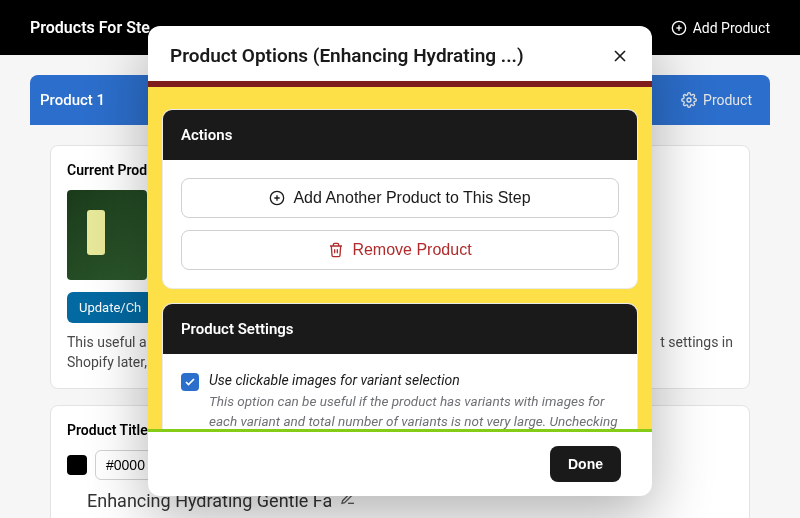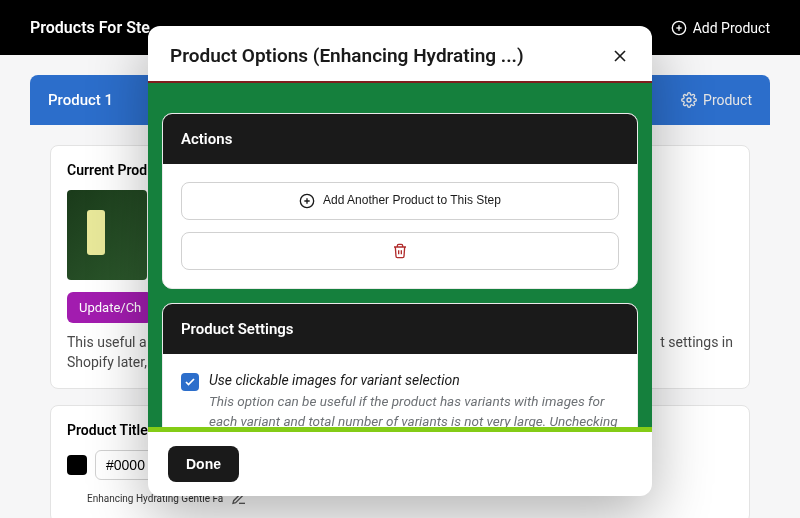--- a/index.html
+++ b/index.html
@@ -34,21 +34,21 @@
     .bg-tabs {
       margin: 20px 30px 0;
       display: flex;
       justify-content: space-between;
       align-items: center;
       background: #2c6ecb;
       border-radius: 8px 8px 0 0;
     }
     .bg-tab {
       color: #fff;
-      padding: 16px 18px;
+      padding: 16px 10px;
       font-size: 15px;
       font-weight: 500;
     }
     .bg-tab-right {
       display: flex;
       align-items: center;
       gap: 6px;
       color: #e5e5e5;
       padding: 16px 18px;
       font-size: 14px;
@@ -73,21 +73,21 @@
     .bg-thumb::after {
       content: '';
       position: absolute;
       left: 20px; top: 20px;
       width: 18px; height: 45px;
       background: #e8e89a;
       border-radius: 3px;
     }
     .bg-update-btn {
       display: inline-block;
-      background: #a21caf;
+      background: #0369a1;
       color: #fff;
       padding: 8px 12px;
       border-radius: 6px;
       font-size: 13px;
       margin-top: 12px;
     }
     .bg-note {
       font-size: 14px;
       color: #4a4a4a;
       margin-top: 10px;
@@ -106,23 +106,22 @@
     }
     .bg-title-input input {
       border: 1px solid #d1d1d1;
       border-radius: 6px;
       padding: 6px 10px;
       font-size: 14px;
       width: 80px;
     }
     .bg-product-name {
       display: flex;
-      align-items: center;
       gap: 8px;
-      font-size: 10px;
+      font-size: 18px;
       color: #333;
       margin-top: 10px;
       padding-left: 20px;
     }
     .bg-product-name svg { width: 16px; height: 16px; }
     
     
     .modal-overlay {
       position: absolute;
       inset: 0;
@@ -145,24 +144,24 @@
       justify-content: space-between;
       align-items: center;
       padding: 18px 22px 14px;
     }
     .modal-title { font-size: 19px; font-weight: 600; color: #1a1a1a; }
     .close-btn { cursor: pointer; display: flex; }
     .close-btn svg { width: 20px; height: 20px; }
     
     .modal-body {
       overflow-y: auto;
-      padding: 16px 14px;
+      padding: 8px 14px;
       flex: 1;
-      background: #15803d;
-      border-top: 2px solid #7f1d1d;
+      background: #fde047;
+      border-top: 6px solid #7f1d1d;
     }
     .modal-body::-webkit-scrollbar { width: 8px; }
     .modal-body::-webkit-scrollbar-thumb { background: #c5c5c5; border-radius: 4px; }
     
     .panel {
       background: #fff;
       border-radius: 10px;
       overflow: hidden;
       margin-top: 14px;
       border: 1px solid #eaeaea;
@@ -171,28 +170,29 @@
       background: #1a1a1a;
       color: #fff;
       padding: 16px 18px;
       font-size: 15px;
       font-weight: 600;
     }
     .panel-body { padding: 18px; }
     
     .action-btn {
       display: flex;
+      align-items: center;
       justify-content: center;
       gap: 8px;
       width: 100%;
       padding: 10px;
       border: 1px solid #d1d1d1;
       border-radius: 8px;
       background: #fff;
-      font-size: 12px;
+      font-size: 16px;
       font-weight: 500;
       cursor: pointer;
       color: #1a1a1a;
     }
     .action-btn + .action-btn { margin-top: 12px; }
     .action-btn.danger { color: #b02b2b; }
     .action-btn svg { width: 16px; height: 16px; }
     
     .checkbox-row { display: flex; gap: 10px; }
     .checkbox {
@@ -210,23 +210,23 @@
     .checkbox-label { font-size: 14px; color: #1a1a1a; }
     .checkbox-help {
       font-size: 13.5px;
       color: #6d7175;
       line-height: 1.45;
       margin-top: 4px;
     }
     
     .modal-footer {
       display: flex;
-      justify-content: flex-start;
-      padding: 14px 20px;
-      border-top: 5px solid #84cc16;
+      justify-content: flex-end;
+      padding: 14px 31px;
+      border-top: 3px solid #84cc16;
     }
     .done-btn {
       background: #1a1a1a;
       color: #fff;
       border: none;
       padding: 10px 18px;
       border-radius: 8px;
       font-size: 14px;
       font-weight: 600;
       cursor: pointer;
@@ -308,20 +308,21 @@
               </svg>
             <span>Add Another Product to This Step</span>
           </button>
           <button class="action-btn danger">
             <svg viewBox="0 0 24 24" fill="none" stroke="currentColor" stroke-width="2">
                 <polyline points="3 6 5 6 21 6"></polyline>
                 <path d="M19 6l-1 14a2 2 0 0 1-2 2H8a2 2 0 0 1-2-2L5 6"></path>
                 <path d="M10 11v6M14 11v6"></path>
                 <path d="M8 6V4a2 2 0 0 1 2-2h4a2 2 0 0 1 2 2v2"></path>
               </svg>
+            <span>Remove Product</span>
           </button>
         </div>
       </div>
 
       <div class="panel" style="margin-bottom:14px;">
         <div class="panel-header">Product Settings</div>
         <div class="panel-body">
           <div class="checkbox-row">
             <div class="checkbox">
               <svg viewBox="0 0 24 24" fill="none" stroke="#fff" stroke-width="3.5">

